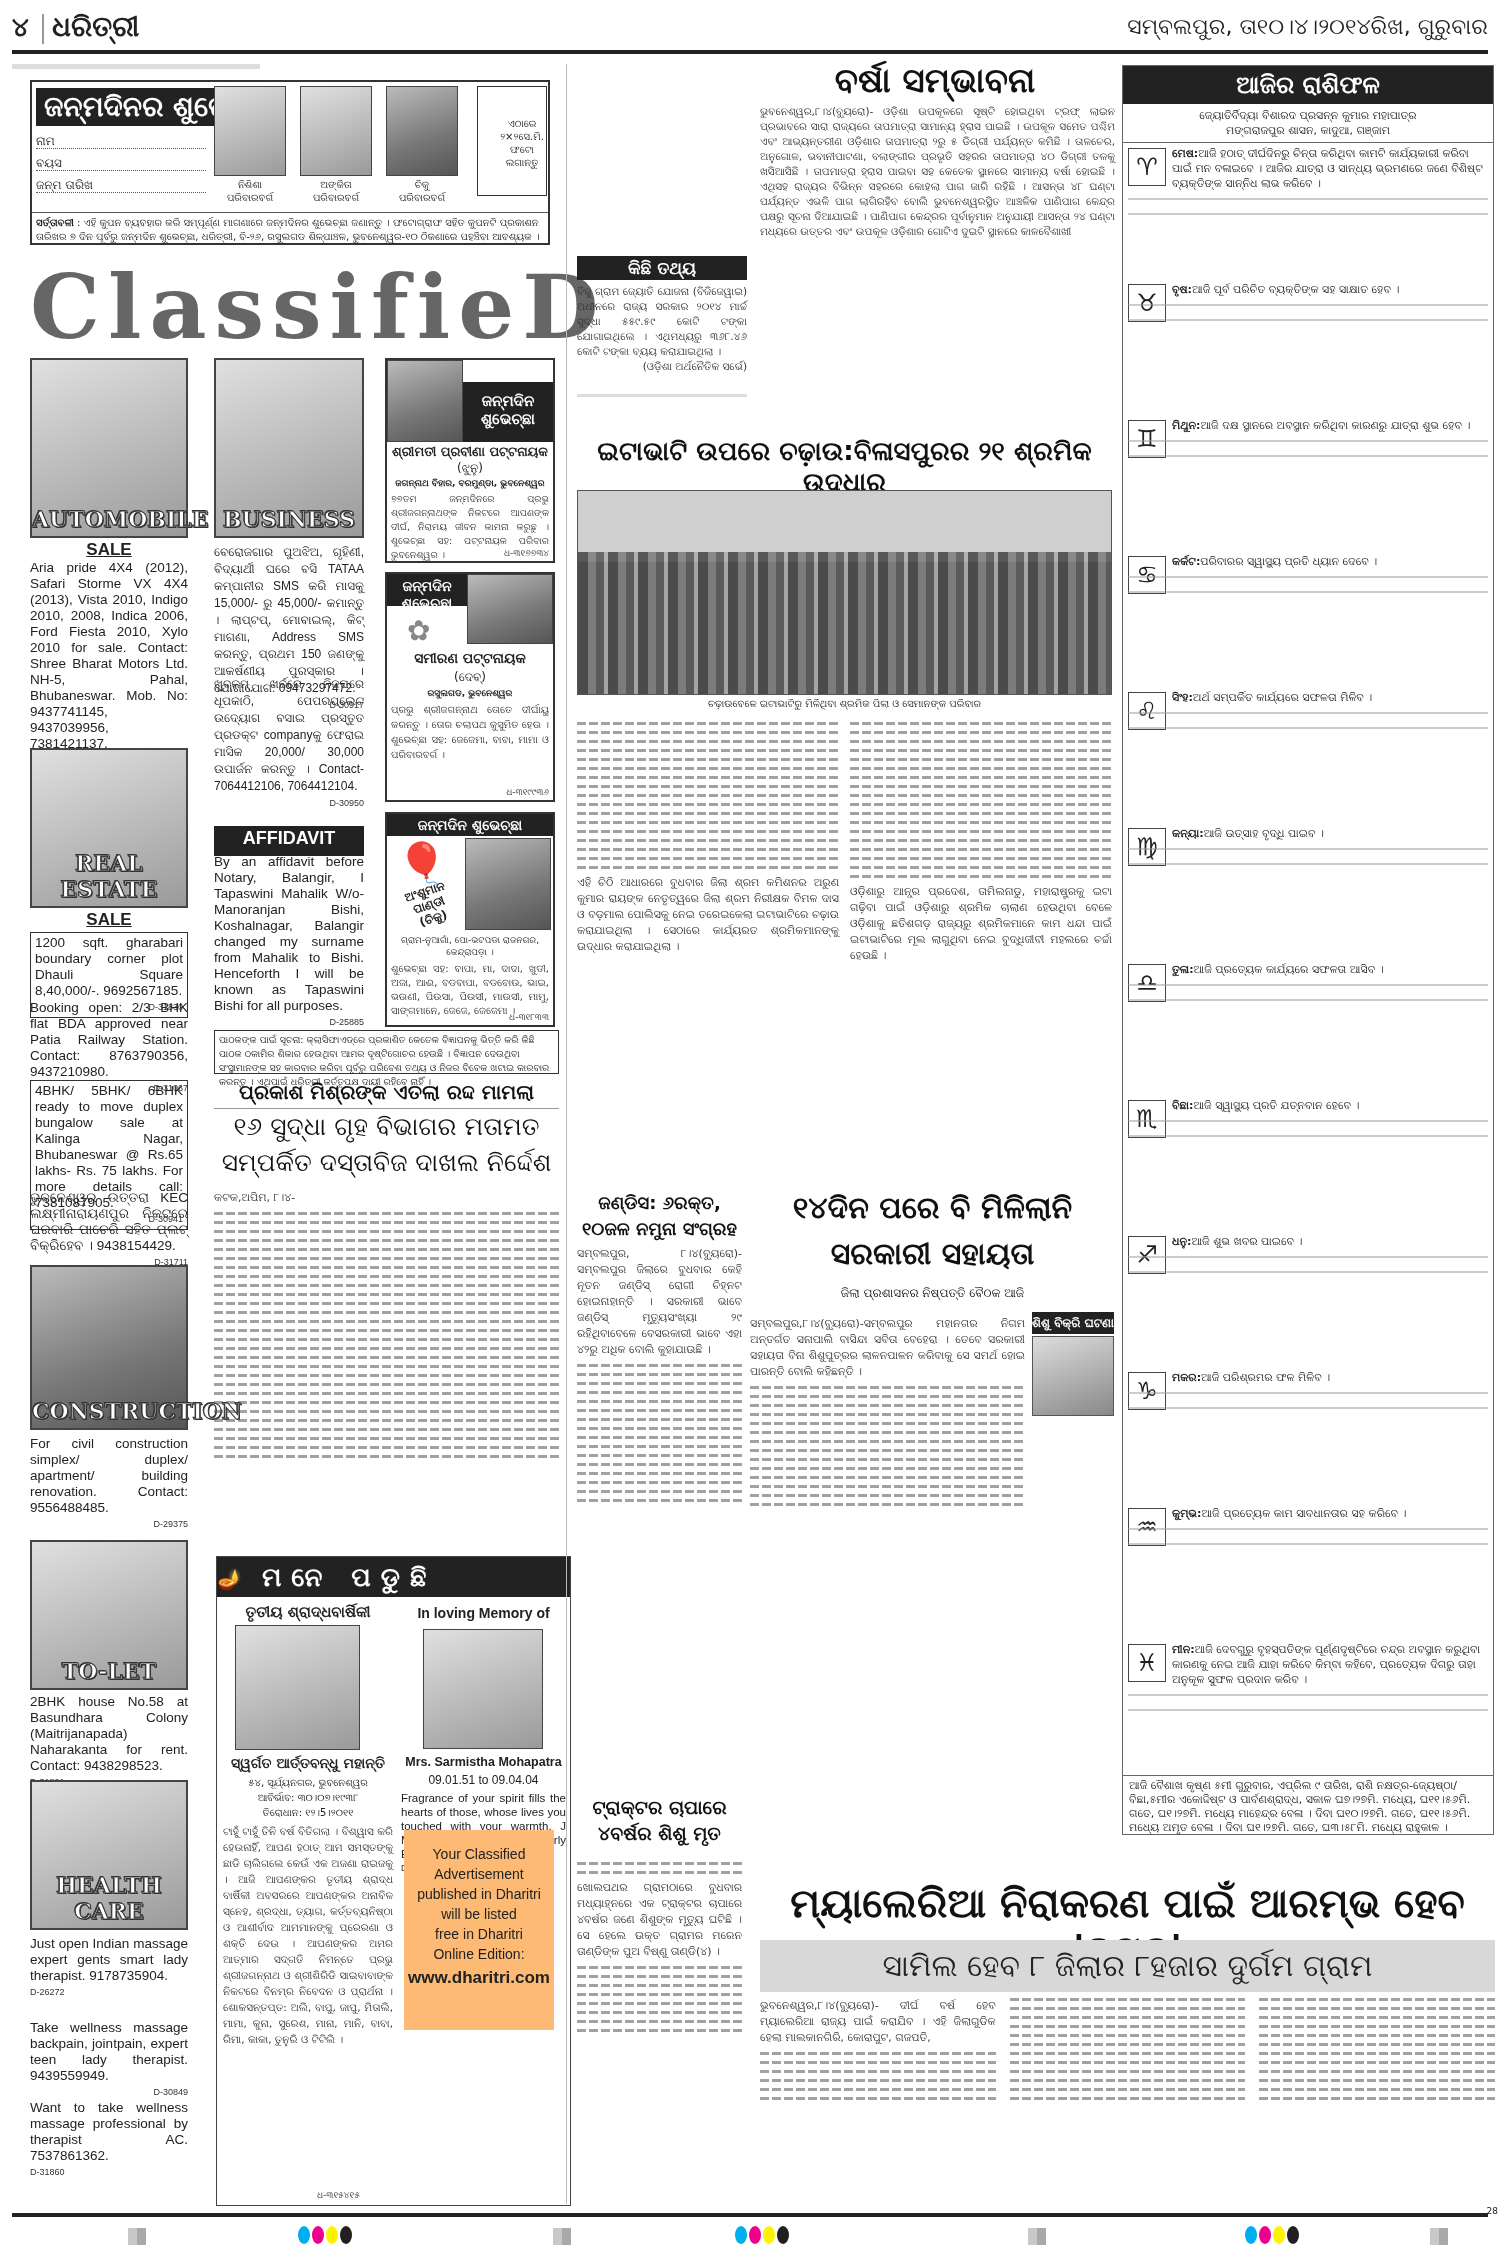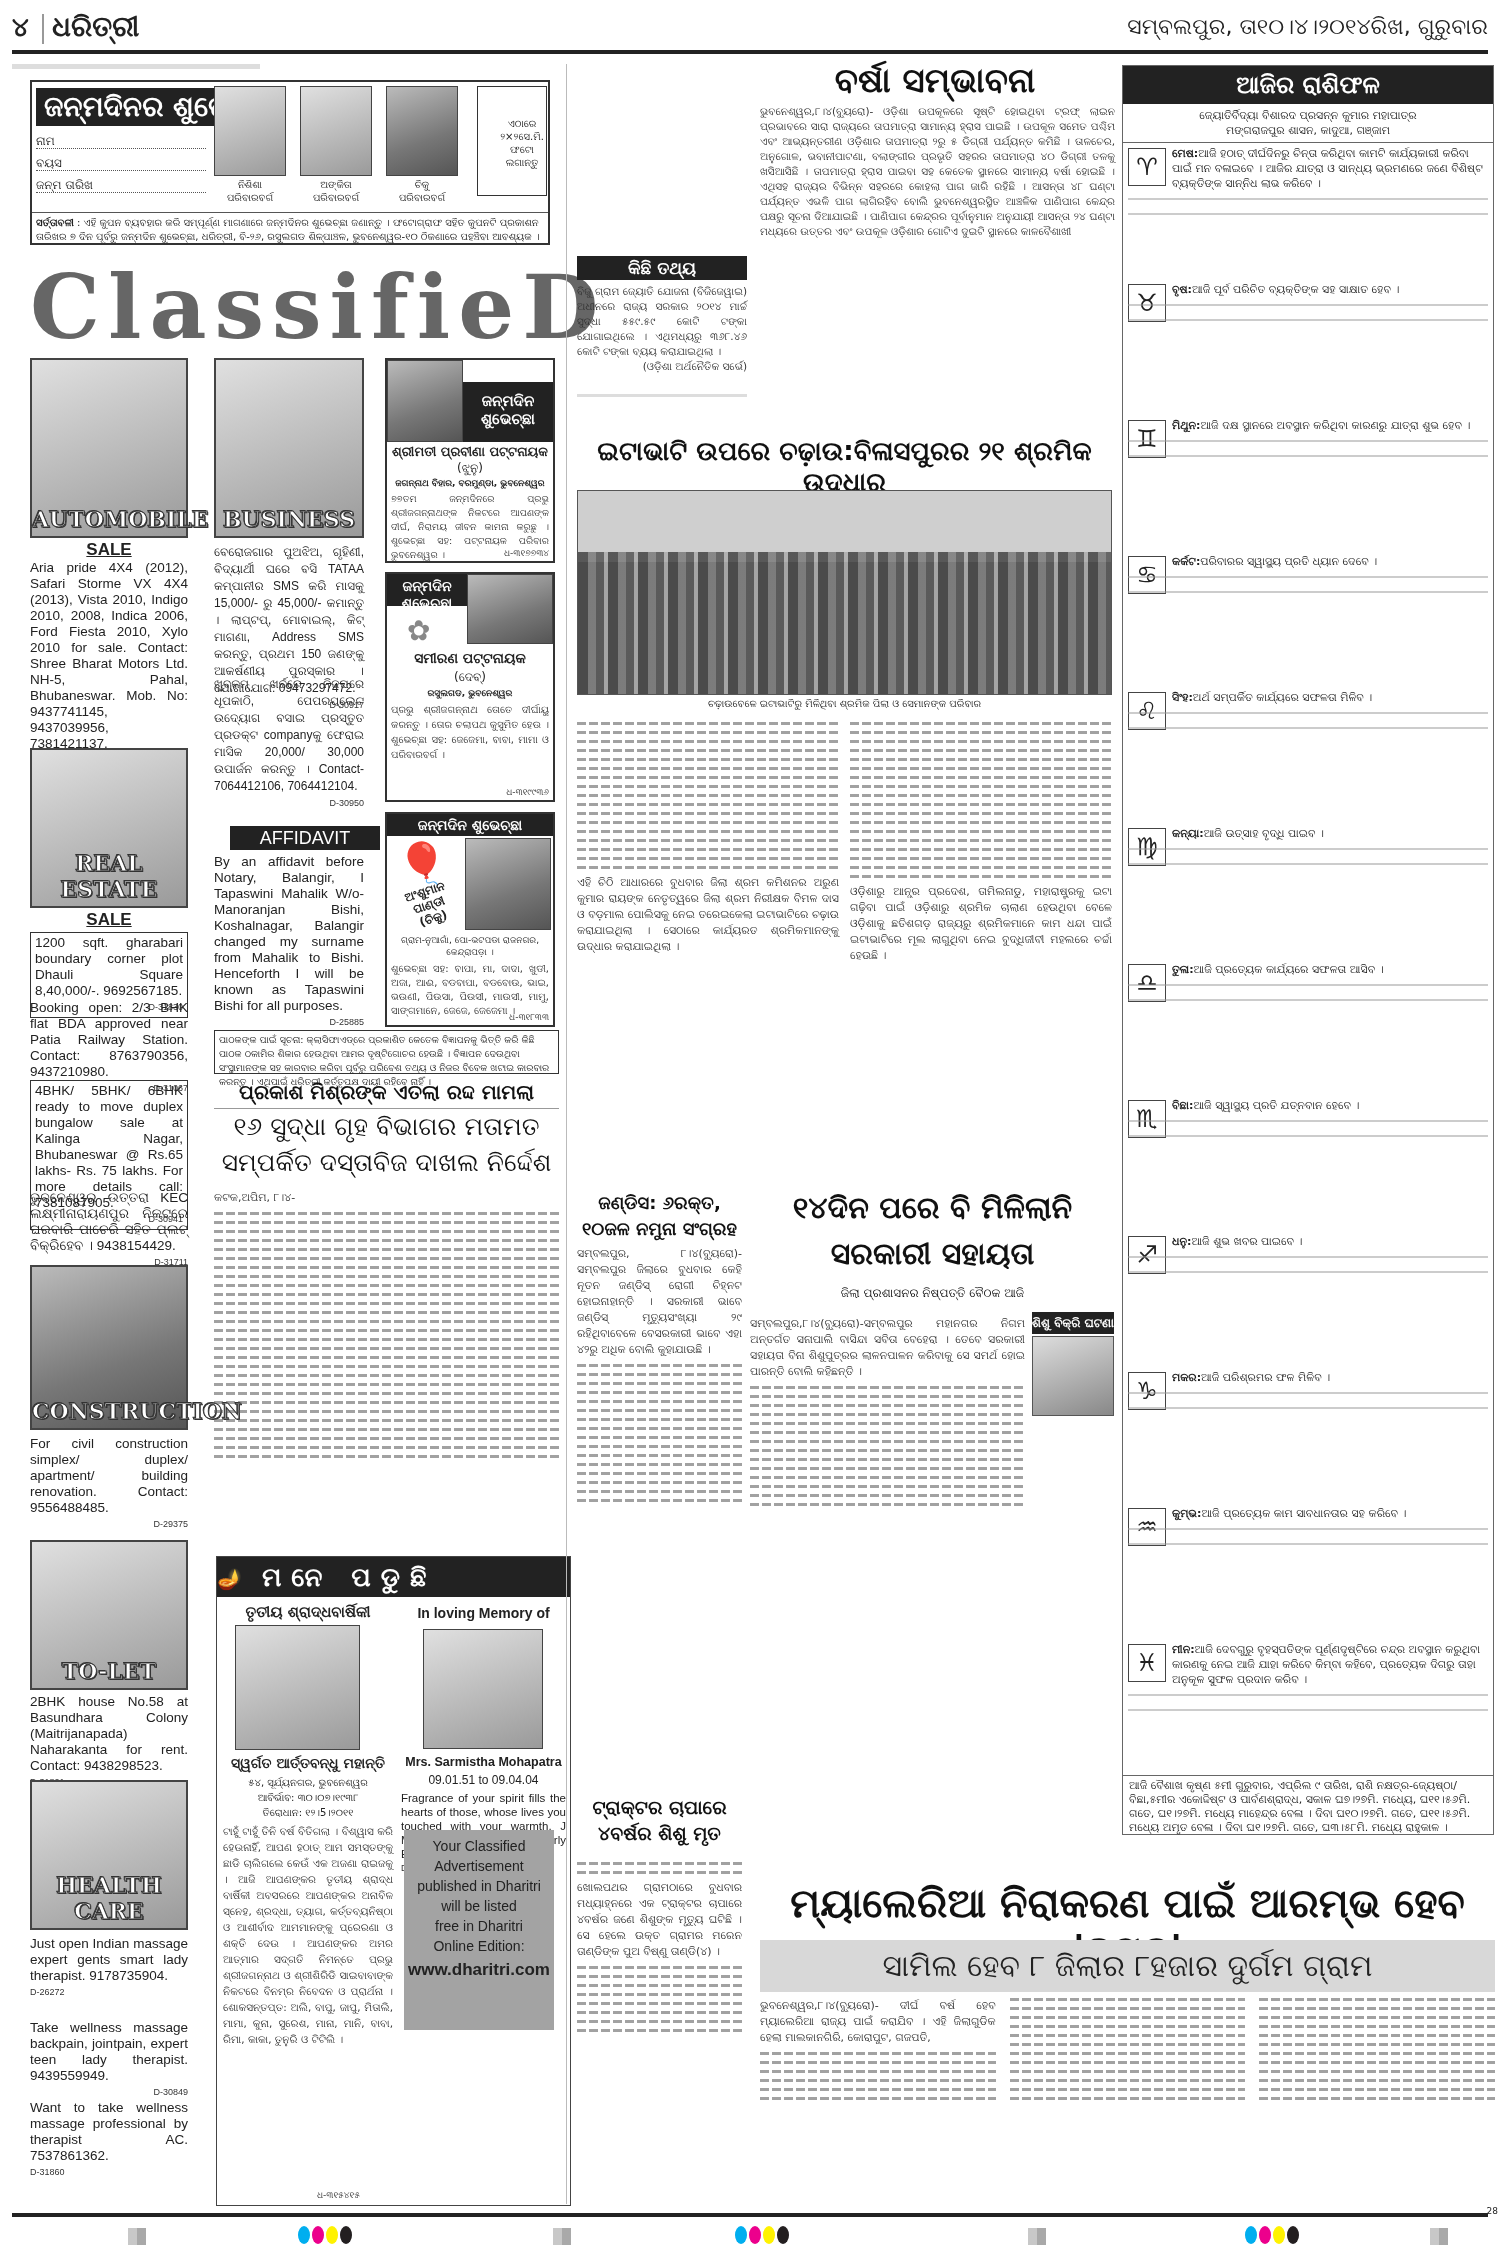--- a/index.html
+++ b/index.html
@@ -65,21 +65,21 @@
   #rule-bottom { left: 12px; top: 2213px; width: 1476px; height: 4px; background: #222; }
   .regbox { position: absolute; top: 2228px; width: 18px; height: 17px; background: linear-gradient(90deg,#c8c8c8 50%,#a9a9a9 50%); }
   .cmyk { position: absolute; top: 2226px; display: flex; gap: 2px; }
   .cmyk span { width: 12px; height: 18px; border-radius: 50%; display: block; }
   #folio { right: 2px; top: 2206px; font-size: 9px; }
 
   
   #memorial { left: 216px; top: 1556px; width: 355px; height: 650px; border: 1px solid #444; }
   #memorial .hd { height: 40px; font-size: 26px; font-weight: bold; line-height: 40px; letter-spacing: 10px; }
 
-  #dharitri-promo { left: 404px; top: 1830px; width: 150px; height: 200px; background: #a3a3a3; font-family: "Liberation Sans", sans-serif; font-size: 14px; text-align: center; line-height: 20px; padding-top: 6px; }
+  #dharitri-promo { left: 404px; top: 1830px; width: 150px; height: 200px; background: #fdba74; font-family: "Liberation Sans", sans-serif; font-size: 14px; text-align: center; line-height: 20px; padding-top: 14px; }
   #dharitri-promo .url { font-weight: bold; font-size: 17px; margin-top: 4px; }
 
   .news-photo { position: absolute; background:
       linear-gradient(180deg,#cfcfcf 0 35%,#8f8f8f 35% 100%);
       border: 1px solid #555; }
   .people { position: absolute; left: 0; right: 0; bottom: 0; height: 70%;
       background: repeating-linear-gradient(90deg,#3a3a3a 0 10px,#777 10px 18px,#4d4d4d 18px 26px,#aaa 26px 30px); opacity: .8; }
 </style>
 </head>
 <body>
@@ -178,21 +178,21 @@
 </div>
 <div class="adtext" style="left:214px;top:544px;width:150px;font-size:12px;line-height:17px;">
   <span>ବେରୋଜଗାର ପୁଅଝିଅ, ଗୃହିଣୀ, ବିଦ୍ୟାର୍ଥୀ ଘରେ ବସି TATAA କମ୍ପାନୀର SMS କରି ମାସକୁ 15,000/- ରୁ 45,000/- କମାନ୍ତୁ । ଲାପ୍‌ଟପ୍, ମୋବାଇଲ୍, କିଟ୍ ମାଗଣା, Address SMS କରନ୍ତୁ, ପ୍ରଥମ 150 ଜଣଙ୍କୁ ଆକର୍ଷଣୀୟ ପୁରସ୍କାର । ଯୋଗାଯୋଗ: 09473297472.</span>
   <span class="code">D-30917</span>
 </div>
 <div class="adtext" style="left:214px;top:676px;width:150px;font-size:12px;line-height:17px;">
   <span>ଖୁବ୍‌କମ୍ ଖର୍ଚ୍ଚରେ ନିଜଘରେ ଧୂପକାଠି, ପେପରପ୍ଲେଟ ଉଦ୍ୟୋଗ ବସାଇ ପ୍ରସ୍ତୁତ ପ୍ରଡକ୍ଟ companyକୁ ଫେରାଇ ମାସିକ 20,000/ 30,000 ଉପାର୍ଜନ କରନ୍ତୁ । Contact-7064412106, 7064412104.</span>
   <span class="code">D-30950</span>
 </div>
 
-<div class="abs blk sans" style="left:214px;top:826px;width:150px;height:24px;font-size:18px;font-weight:normal;text-align:center;line-height:24px;margin-left:16px;">AFFIDAVIT</div>
+<div class="abs blk sans" style="left:214px;top:826px;width:150px;height:30px;font-size:18px;font-weight:bold;text-align:center;line-height:24px;">AFFIDAVIT</div>
 <div class="adtext" style="left:214px;top:854px;width:150px;">
   <span>By an affidavit before Notary, Balangir, I Tapaswini Mahalik W/o- Manoranjan Bishi, Koshalnagar, Balangir changed my surname from Mahalik to Bishi. Henceforth I will be known as Tapaswini Bishi for all purposes.</span>
   <span class="code">D-25885</span>
 </div>
 
 <div class="abs box" style="left:385px;top:358px;width:170px;height:205px;">
   <div class="photo" style="position:absolute;left:0;top:0;width:76px;height:82px;"></div>
   <div class="blk" style="position:absolute;left:76px;top:22px;right:0;height:60px;font-size:15px;font-weight:bold;text-align:center;padding-top:10px;">ଜନ୍ମଦିନ ଶୁଭେଚ୍ଛା</div>
   <div style="position:absolute;top:84px;left:0;right:0;text-align:center;font-size:13px;font-weight:bold;">ଶ୍ରୀମତୀ ପ୍ରବୀଣା ପଟ୍ଟନାୟକ</div>
   <div style="position:absolute;top:101px;left:0;right:0;text-align:center;font-size:12px;">(ଝୁନୁ)</div>

